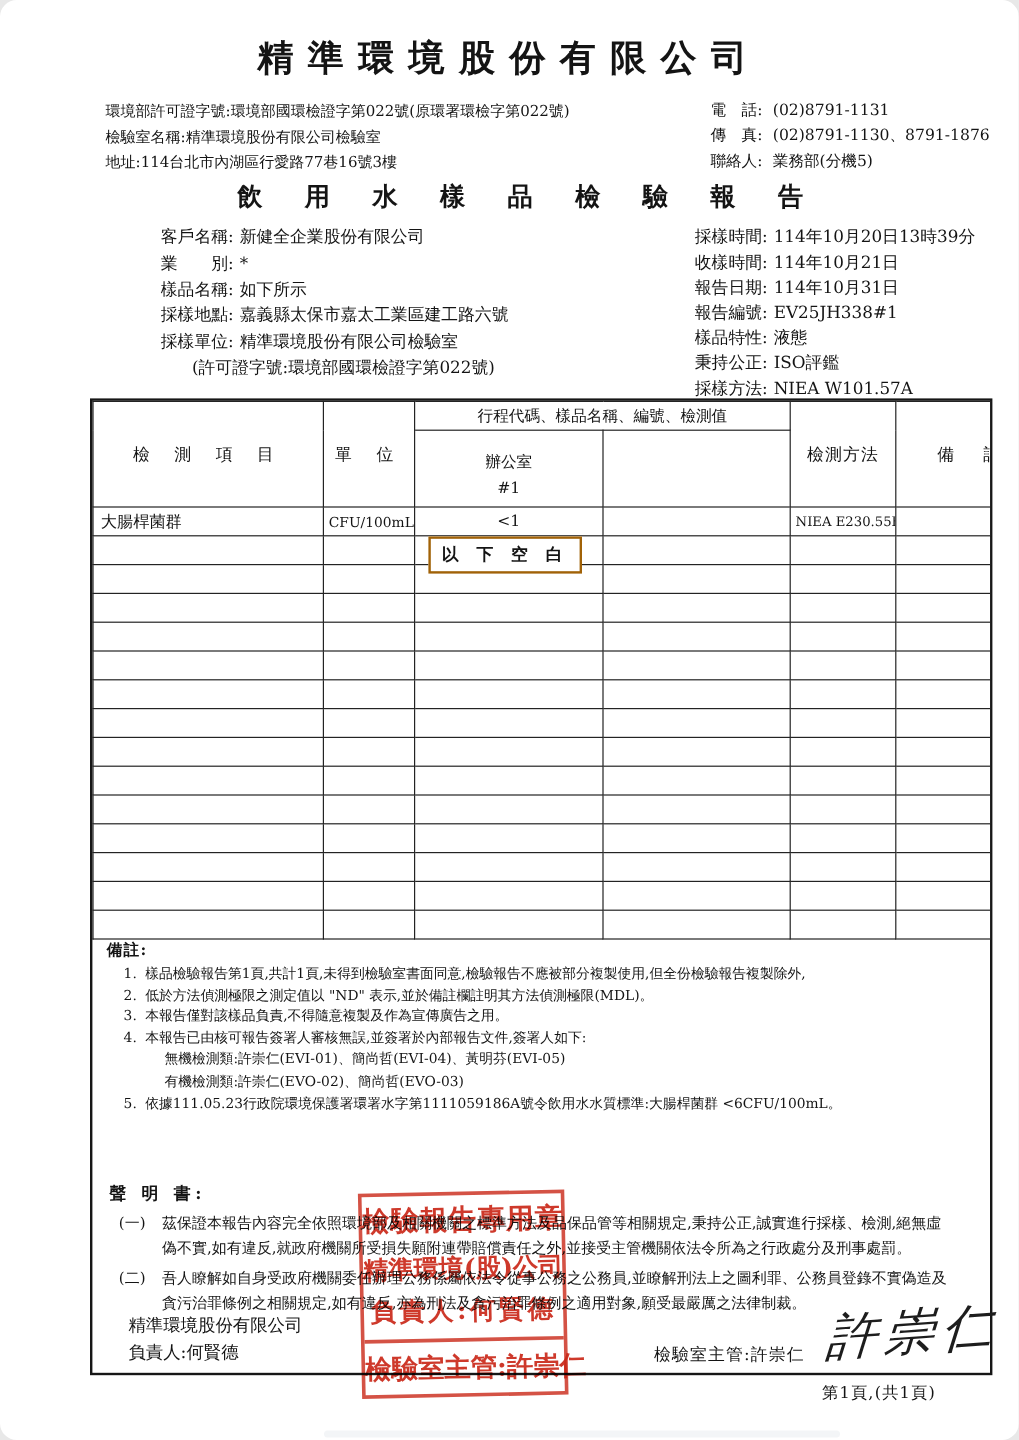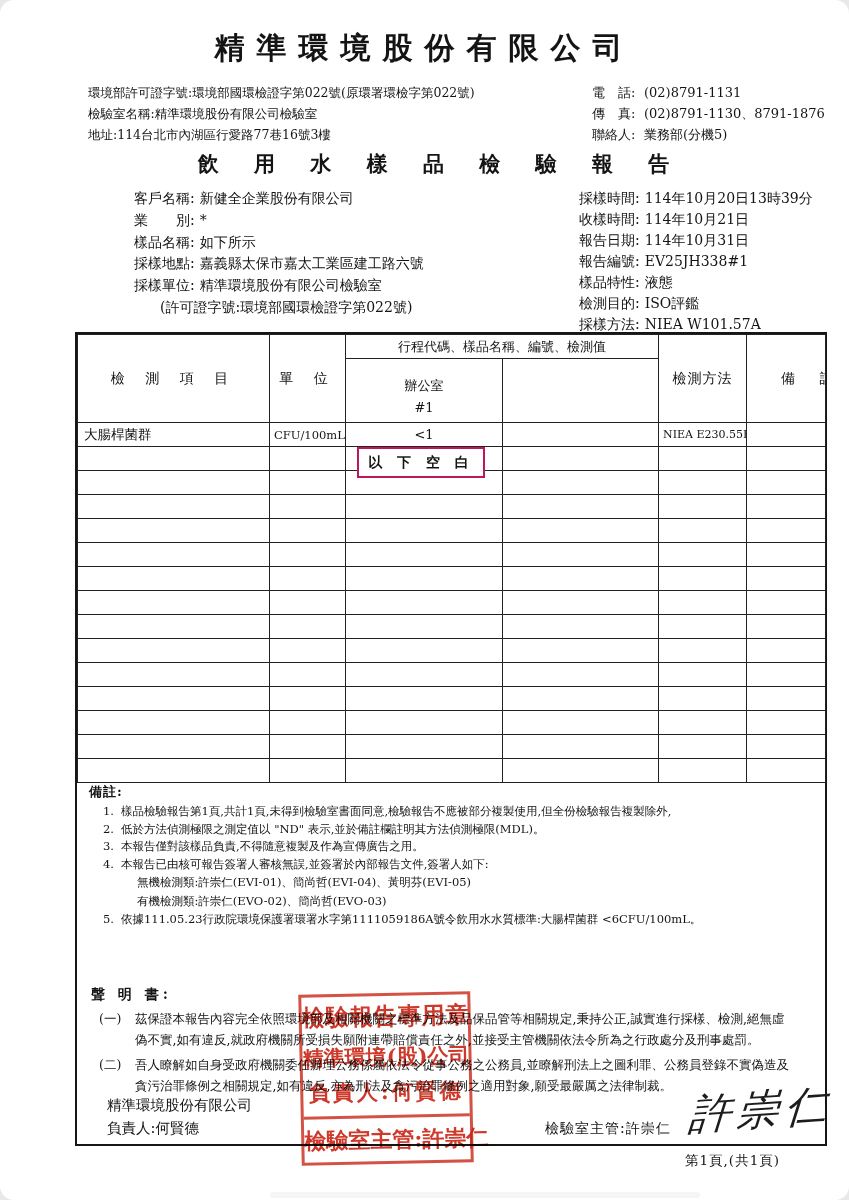--- a/index.html
+++ b/index.html
@@ -36,21 +36,21 @@
   .office-cell .o1{line-height:20px;}
   .office-cell .o2{line-height:24px;padding-bottom:2px;}
   tr.data td{height:24px;}
   .cell-item{padding-left:6px;font-size:13.5px;}
   .cell-unit{font-size:11.5px;}
   .cell-val{text-align:center;font-size:13px;}
   .cell-method{font-size:11px;}
   tr.e td{height:24px;}
   
   .blank-box{position:absolute;top:447px;left:357px;width:124px;height:27px;
-    border:2px solid #be185d;background:#fff;display:flex;align-items:center;
+    border:2px solid #a16207;background:#fff;display:flex;align-items:center;
     justify-content:center;font-size:14px;font-weight:600;letter-spacing:5px;z-index:2;}
   
   .notes-area{position:absolute;left:0;top:449px;width:748px;}
   .notes-heading{margin-left:12px;font-size:13px;font-weight:700;letter-spacing:1px;}
   .notes-list{margin:2px 10px 0 26px;font-size:11.5px;line-height:17.5px;}
   .note-item{display:flex;}
   .note-item .num{width:18px;flex:none;}
   .note-item .txt{white-space:normal;}
   .note-sub{margin-left:34px;line-height:19px;}
   
@@ -110,21 +110,21 @@
     <div class="info-row"><span class="lbl">採樣單位:</span><span>精準環境股份有限公司檢驗室</span></div>
     <div class="permit-note">(許可證字號:環境部國環檢證字第022號)</div>
   </div>
 
   <div class="info-right">
     <div class="info-row"><span class="lbl">採樣時間:</span><span>114年10月20日13時39分</span></div>
     <div class="info-row"><span class="lbl">收樣時間:</span><span>114年10月21日</span></div>
     <div class="info-row"><span class="lbl">報告日期:</span><span>114年10月31日</span></div>
     <div class="info-row"><span class="lbl">報告編號:</span><span>EV25JH338#1</span></div>
     <div class="info-row"><span class="lbl">樣品特性:</span><span>液態</span></div>
-    <div class="info-row"><span class="lbl">檢測目的:</span><span>ISO評鑑</span></div>
+    <div class="info-row"><span class="lbl">秉持公正:</span><span>ISO評鑑</span></div>
     <div class="info-row"><span class="lbl">採樣方法:</span><span>NIEA W101.57A</span></div>
   </div>
 
   <div class="report-box">
     <table>
       <colgroup>
         <col style="width:192px">
           <col style="width:76px">
           <col style="width:157px">
         <col style="width:156px">

